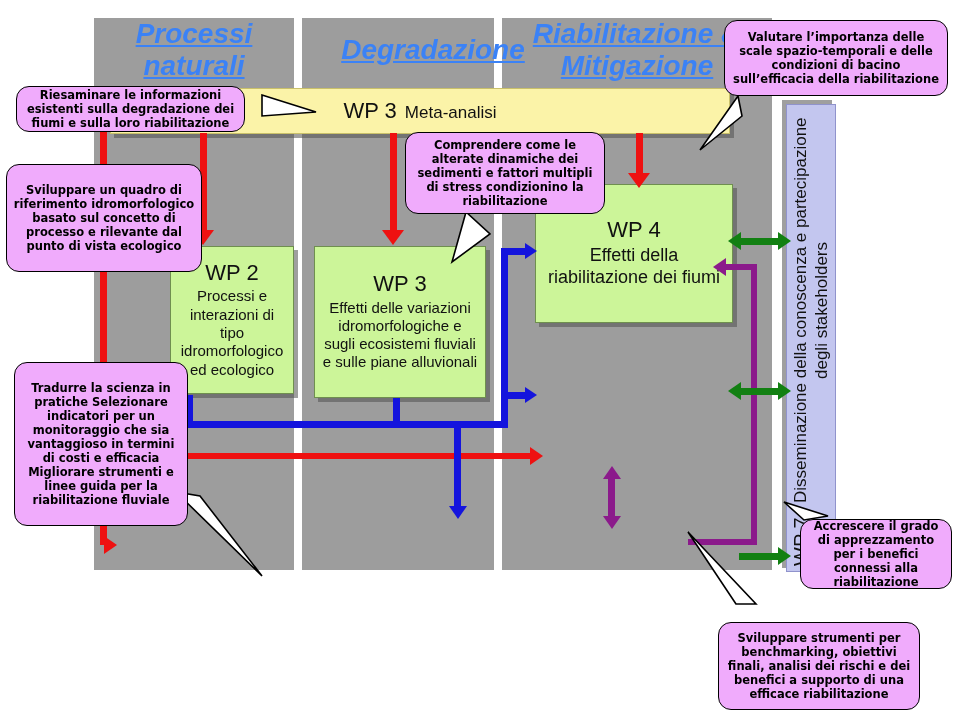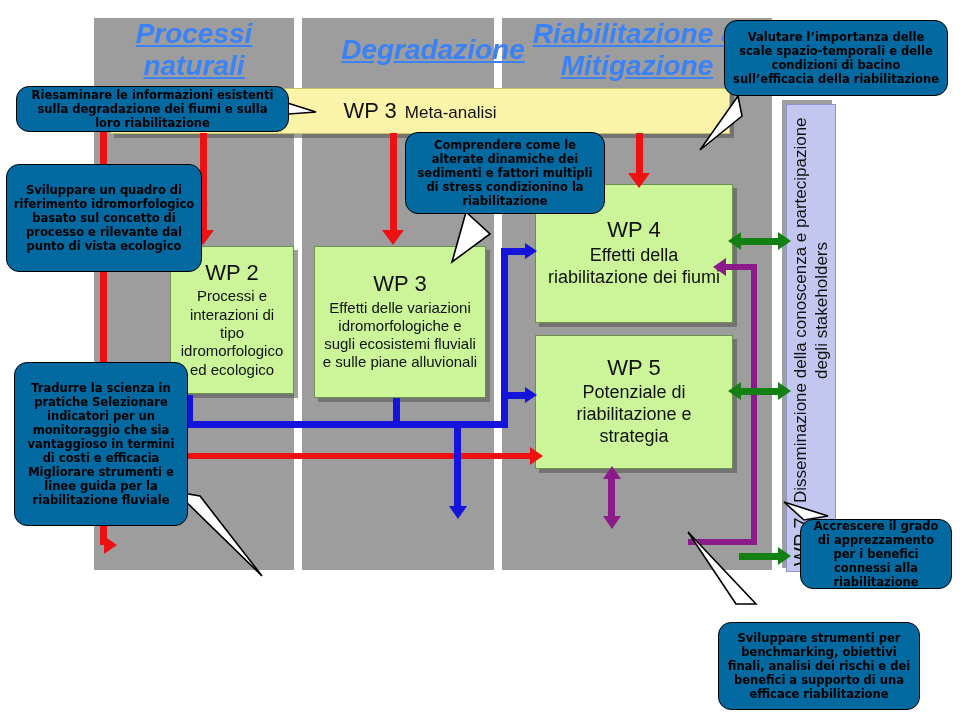--- a/index.html
+++ b/index.html
@@ -28,21 +28,21 @@
   .inline-row{display:flex;align-items:baseline;justify-content:center;gap:8px;}
   .inline-row .wp-sub{margin-top:0;font-size:17px;}
 
   
   #wp7{writing-mode:vertical-rl;transform:rotate(180deg);}
   #wp7 .vert-wrap{display:flex;align-items:baseline;gap:7px;}
   #wp7 .wp-title{font-size:20px;white-space:nowrap;}
   #wp7 .wp-sub{font-size:17px;margin:0;line-height:1.25;max-height:400px;}
 
   
-  .callout{position:absolute;background:#0369a1;border:1.6px solid #000;border-radius:13px;
+  .callout{position:absolute;background:#f0abfc;border:1.6px solid #000;border-radius:13px;
            box-sizing:border-box;display:flex;align-items:center;justify-content:center;
            text-align:center;font-weight:bold;font-size:11.5px;color:#000;line-height:1.22;
            padding:4px 6px;z-index:40;font-family:"DejaVu Sans",sans-serif;}
   .tail{position:absolute;z-index:39;}
 
   
   .ln{position:absolute;z-index:20;}
   .red{background:#ee1111;}
   .blu{background:#1414dd;}
   .pur{background:#8b1a8b;}
@@ -144,45 +144,41 @@
   <div class="wpbox green" id="wp3" style="left:314px;top:246px;width:172px;height:152px;padding:4px 6px;">
     <span class="wp-title">WP 3</span>
     <span class="wp-sub">Effetti delle variazioni idromorfologiche e sugli ecosistemi fluviali e sulle piane alluvionali</span>
   </div>
 
   <div class="wpbox green" id="wp4" style="left:535px;top:184px;width:198px;height:139px;padding:4px 5px;">
     <span class="wp-title">WP 4</span>
     <span class="wp-sub" style="font-size:18px;">Effetti della riabilitazione dei fiumi</span>
   </div>
 
-  <div class="wpbox green" id="wp5" style="left:535px;top:335px;width:198px;height:134px;padding:4px 8px;">
-    <span class="wp-title">WP 5</span>
-    <span class="wp-sub" style="font-size:18px;">Potenziale di riabilitazione e strategia</span>
-  </div>
 
 
   <div class="wpbox lav" id="wp7" style="left:786px;top:104px;width:50px;height:468px;">
     <div class="vert-wrap">
       <span class="wp-title">WP 7</span>
       <span class="wp-sub">Disseminazione della conoscenza e partecipazione degli stakeholders</span>
     </div>
   </div>
 
 
   <svg class="tail" style="left:0;top:0;width:960px;height:720px;pointer-events:none;" viewBox="0 0 960 720">
     <polygon points="262,95 316,112 262,116" fill="#ffffff" stroke="#000000" stroke-width="1.6"></polygon>
     <polygon points="150,240 176,260 122,250" fill="#ffffff" stroke="#000000" stroke-width="1.6"></polygon>
     <polygon points="466,212 452,262 490,234" fill="#ffffff" stroke="#000000" stroke-width="1.6"></polygon>
     <polygon points="738,96 700,150 742,116" fill="#ffffff" stroke="#000000" stroke-width="1.6"></polygon>
     <polygon points="176,492 262,576 200,496" fill="#ffffff" stroke="#000000" stroke-width="1.6"></polygon>
     <polygon points="804,520 784,502 828,516" fill="#ffffff" stroke="#000000" stroke-width="1.6"></polygon>
     <polygon points="736,604 688,532 756,604" fill="#ffffff" stroke="#000000" stroke-width="1.6"></polygon>
   </svg>
 
-  <div class="callout" style="left:16px;top:86px;width:273px;height:46px;">
+  <div class="callout" style="left:16px;top:86px;width:229px;height:46px;">
     <span>Riesaminare le informazioni esistenti sulla degradazione dei fiumi e sulla loro riabilitazione</span>
   </div>
 
   <div class="callout" style="left:6px;top:164px;width:196px;height:108px;">
     <span>Sviluppare un quadro di riferimento idromorfologico basato sul concetto di processo e rilevante dal punto di vista ecologico</span>
   </div>
 
   <div class="callout" style="left:405px;top:132px;width:200px;height:82px;">
     <span>Comprendere come le alterate dinamiche dei sedimenti e fattori multipli di stress condizionino la riabilitazione</span>
   </div>

